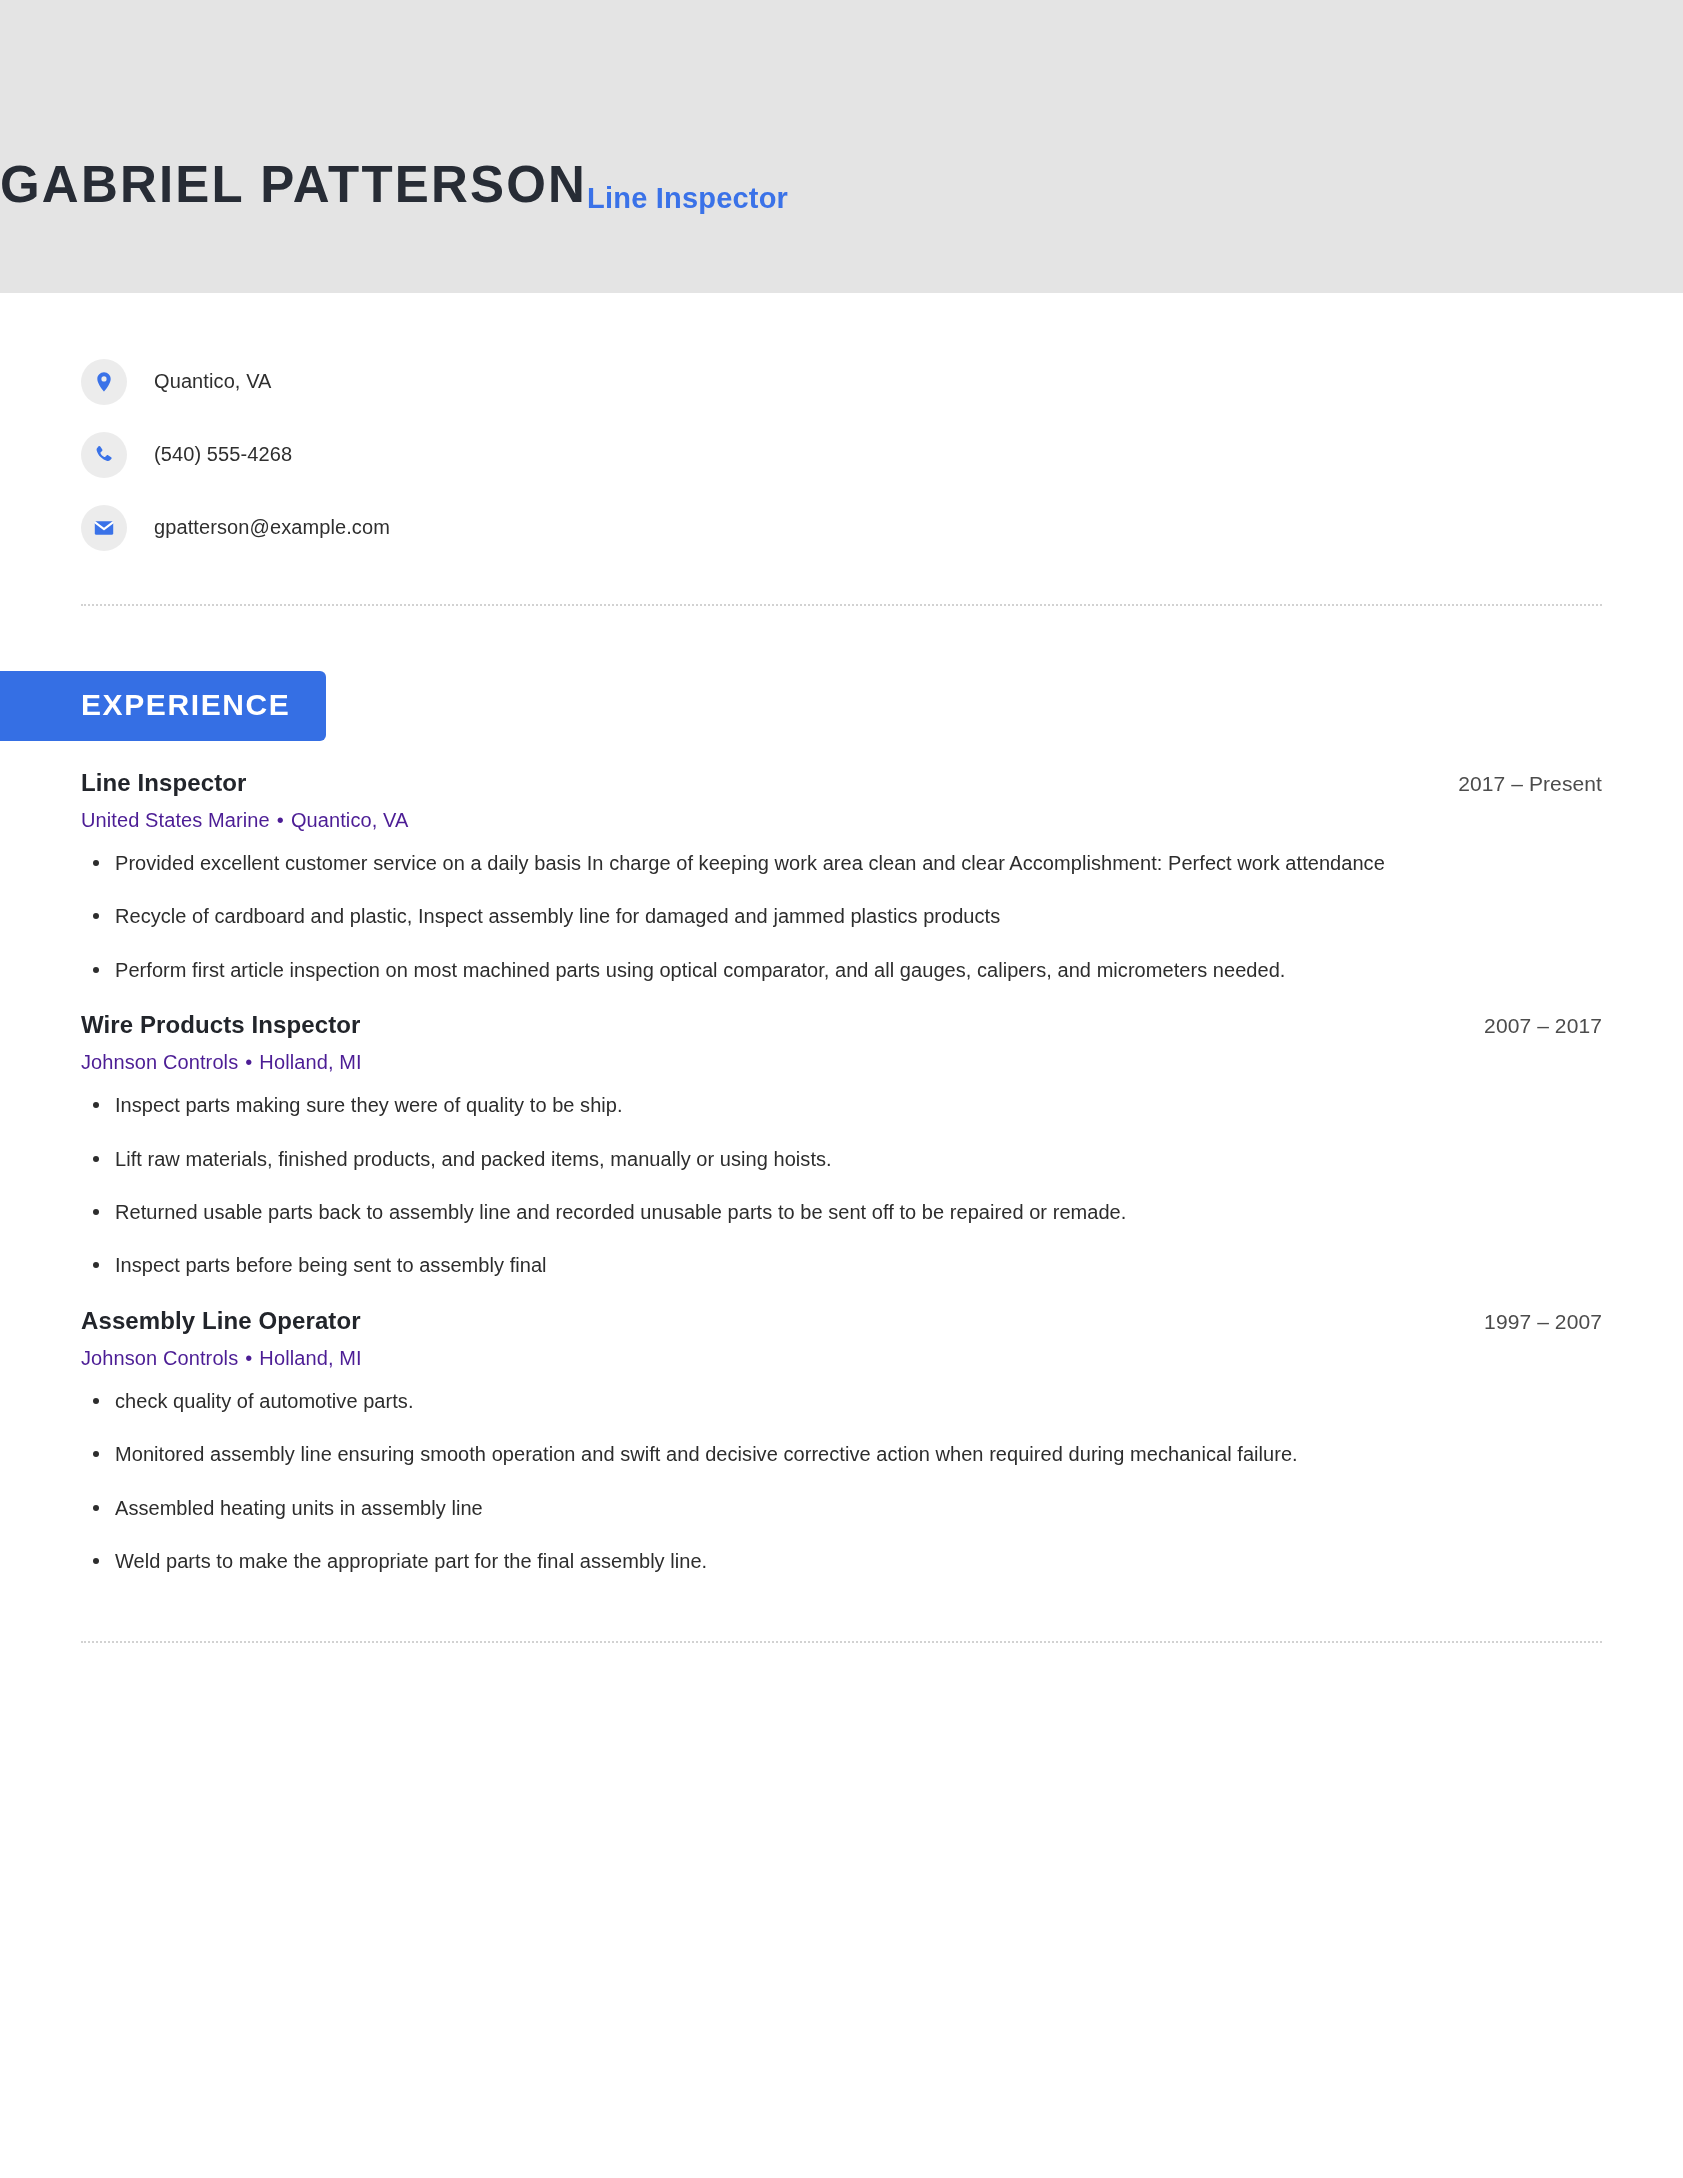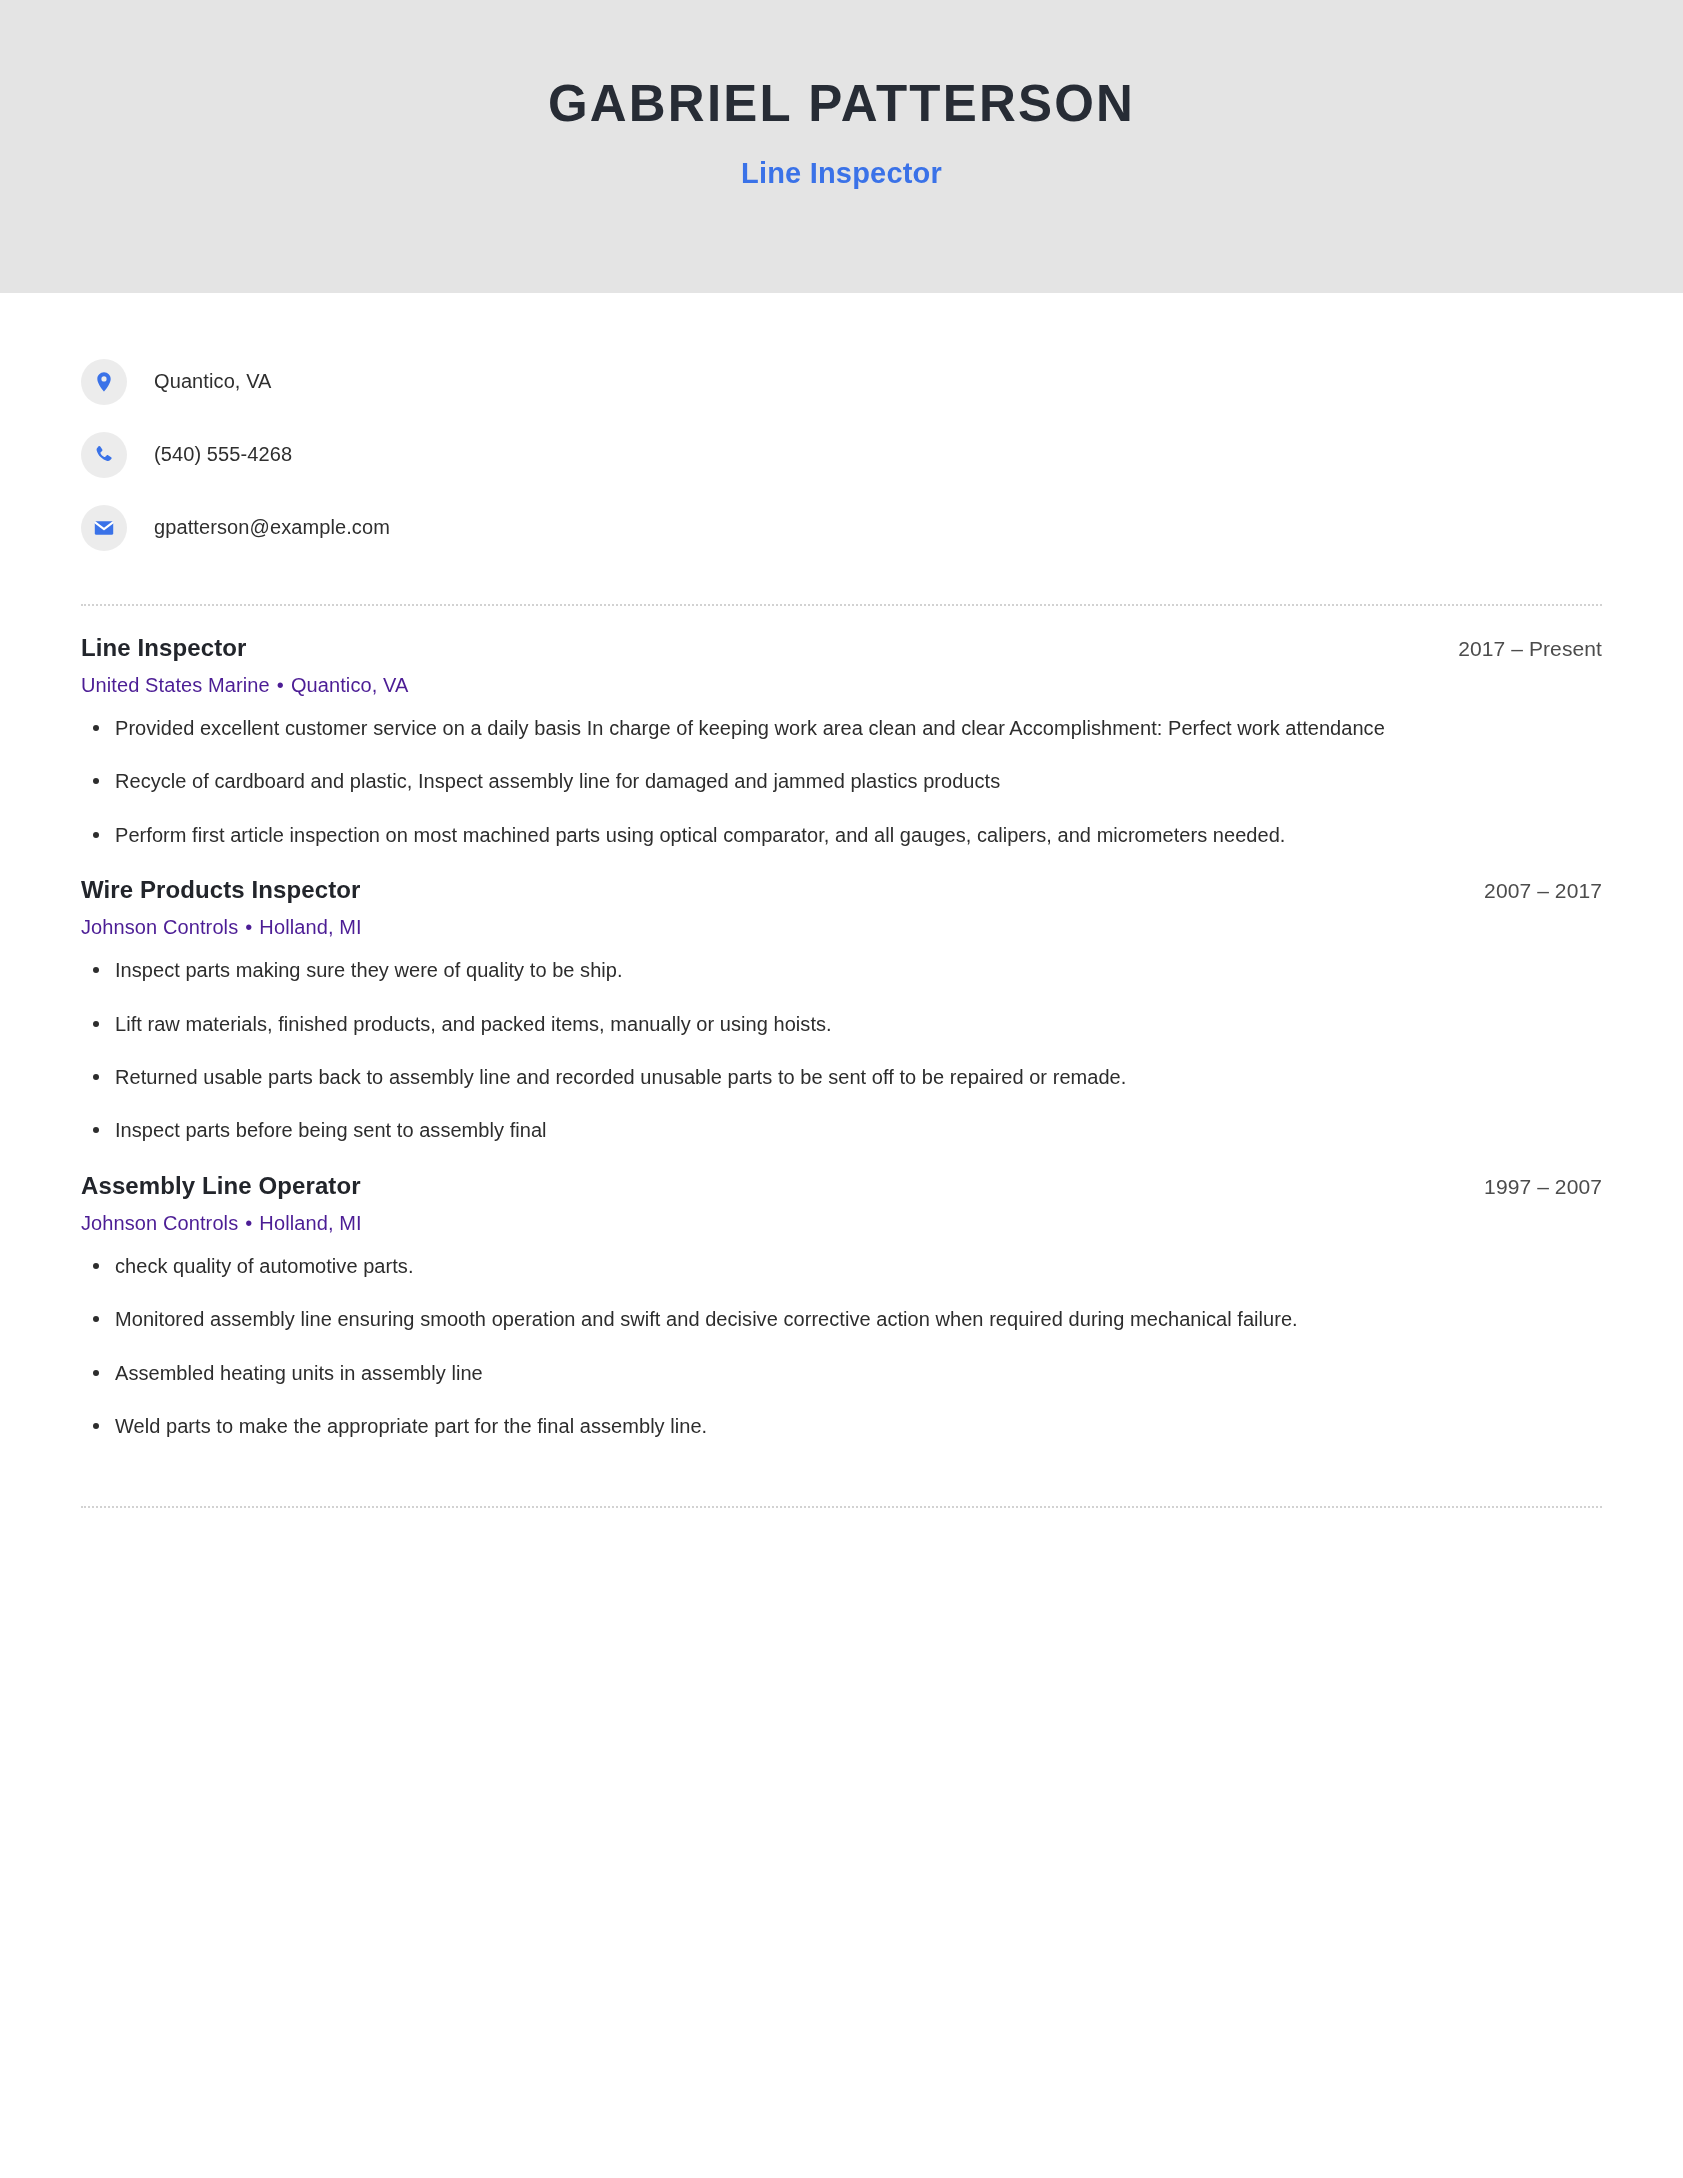--- a/index.html
+++ b/index.html
@@ -22,21 +22,21 @@
     background: #ffffff;
   }
 
   
   .header-band {
     background: #e4e4e4;
     height: 293px;
     width: 100%;
     box-sizing: border-box;
     display: flex;
-    flex-direction: column;
+    flex-direction: row;
     align-items: center;
     justify-content: flex-start;
     padding-top: 77px;
   }
   .full-name {
     font-size: 51px;
     font-weight: bold;
     letter-spacing: 2.2px;
     color: #272c35;
     line-height: 1.05;
@@ -208,20 +208,23 @@
             <path d="M3.4 6.6 L12 13.2 L20.6 6.6" fill="none" stroke="#ffffff" stroke-width="2.1" stroke-linecap="round" stroke-linejoin="round"></path>
           </svg>
         </span>
         <span class="contact-text">gpatterson@example.com</span>
       </div>
 
     </div>
 
     <div class="divider divider-top"></div>
 
+    <div class="section-badge-wrap">
+      <span class="section-badge">EXPERIENCE</span>
+    </div>
 
     <div class="entries">
 
       <div class="entry">
         <div class="entry-head">
           <span class="entry-title">Line Inspector</span>
           <span class="entry-dates">2017 – Present</span>
         </div>
         <div class="entry-sub">
           <span>United States Marine</span><span class="sep">•</span><span>Quantico, VA</span>

